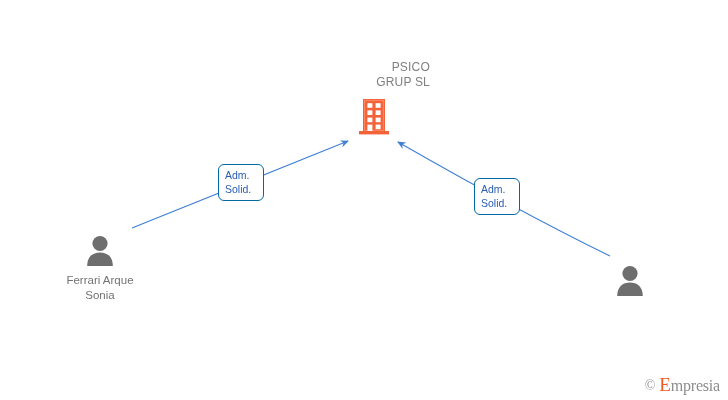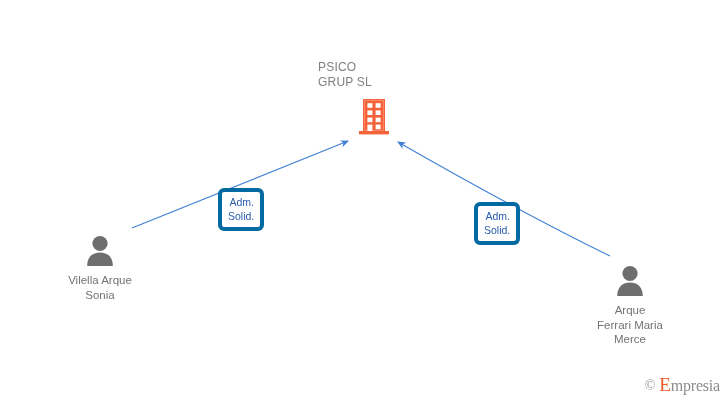--- a/index.html
+++ b/index.html
@@ -24,21 +24,21 @@
     height: 400px;
     pointer-events: none;
   }
 
   
   .company-node {
     position: absolute;
     left: 318px;
     top: 60px;
     width: 112px;
-    text-align: left;
+    text-align: right;
   }
   .company-title {
     color: #808080;
     font-size: 12px;
     line-height: 15px;
     letter-spacing: 0.2px;
     white-space: pre-line;
     font-family: "Liberation Sans", sans-serif;
   }
   .building-wrap {
@@ -69,32 +69,31 @@
     font-size: 11.5px;
     line-height: 14.5px;
     white-space: pre-line;
     font-family: "Liberation Sans", sans-serif;
   }
 
   
   .edge-label {
     position: absolute;
     box-sizing: border-box;
-    border: 4px solid #0369a1;
+    border: 1px solid #0369a1;
     border-radius: 6px;
     background: #ffffff;
     color: #2a5db0;
     font-size: 10.5px;
     line-height: 14px;
-    text-align: right;
+    text-align: left;
     padding: 3px 6px 4px 6px;
     white-space: pre-line;
     font-family: "Liberation Sans", sans-serif;
     box-shadow: 0 0 0 0 rgba(0,0,0,0);
-    margin-top: 24px;
   }
   .edge-label.l1 { left: 218px; top: 164px; width: 46px; }
   .edge-label.l2 { left: 474px; top: 178px; width: 46px; }
 
   
   .watermark {
     position: absolute;
     right: 8px;
     bottom: 6px;
     display: flex;
@@ -169,34 +168,31 @@
   <div class="edge-label l2">Adm.
 Solid.</div>
 
   <div class="person-node left">
     <div class="person-icon-wrap">
       <svg width="30" height="32" viewBox="0 0 30 32" aria-hidden="true">
         <circle cx="15" cy="9.5" r="7.6" fill="#6e6e6e"></circle>
         <path d="M2.2,32 C2.2,22.6 7.8,18.4 15,18.4 C22.2,18.4 27.8,22.6 27.8,32 Z" fill="#6e6e6e"></path>
       </svg>
     </div>
-    <div class="person-label">Vilella Arque
+    <div class="person-label">Ferrari Arque
 Sonia</div>
   </div>
 
   <div class="person-node right">
     <div class="person-icon-wrap">
       <svg width="30" height="32" viewBox="0 0 30 32" aria-hidden="true">
         <circle cx="15" cy="9.5" r="7.6" fill="#6e6e6e"></circle>
         <path d="M2.2,32 C2.2,22.6 7.8,18.4 15,18.4 C22.2,18.4 27.8,22.6 27.8,32 Z" fill="#6e6e6e"></path>
       </svg>
     </div>
-    <div class="person-label">Arque
-Ferrari Maria
-Merce</div>
   </div>
 
   <div class="watermark">
     <span class="wm-copy">©</span>
     <span class="wm-brand"><span class="cap">E</span><span>mpresia</span></span>
   </div>
 
 </div>
 
 </body></html>

